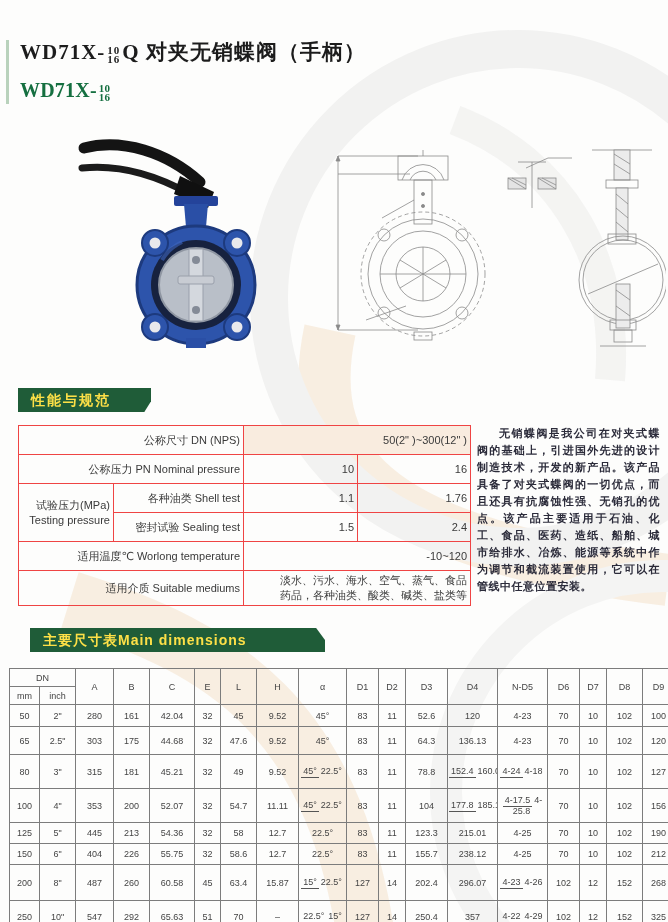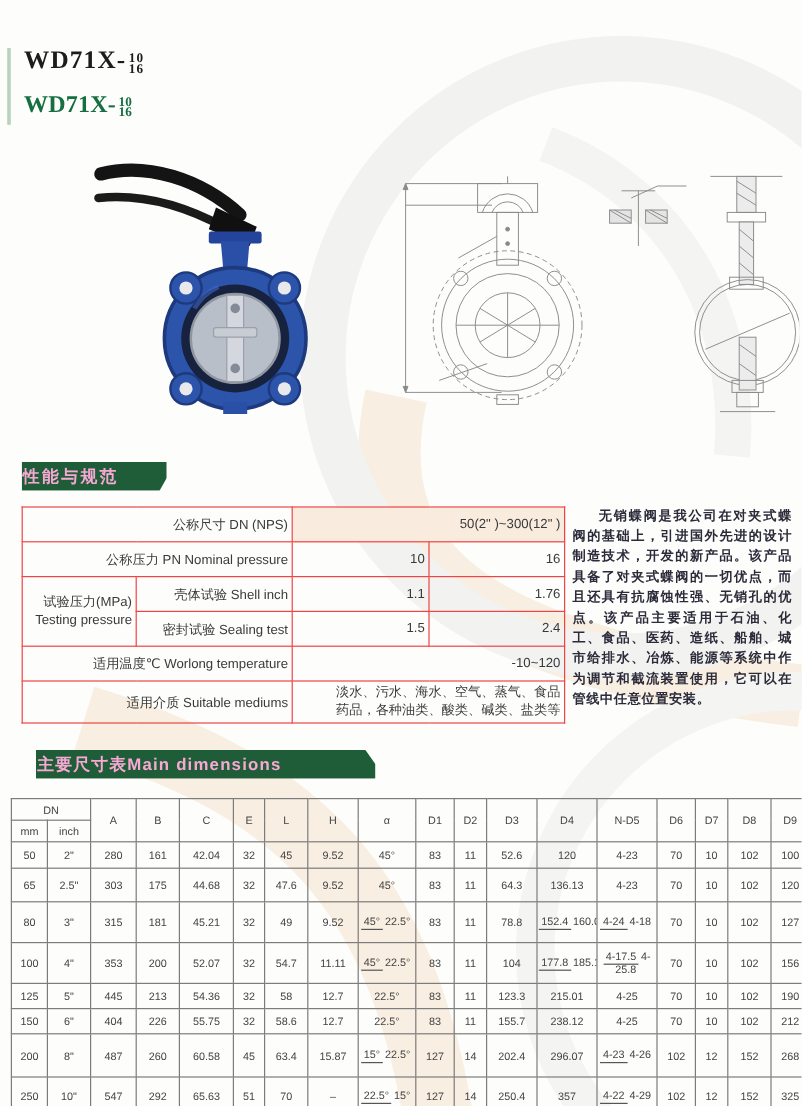--- a/index.html
+++ b/index.html
@@ -23,22 +23,22 @@
   .frac{display:inline-block;vertical-align:-4px;text-align:center;line-height:9px;font-size:11px;margin:0 2px;}
   .frac span{display:block;}
 
   
   .figures{position:relative;height:226px;margin-top:28px;}
   .photo{position:absolute;left:62px;top:0;}
   .drawings{position:absolute;left:322px;top:4px;}
 
   
   .banner{
-    background:#1f5c38;color:#f9a8d4;font-weight:bold;
-    height:24px;line-height:24px;padding-left:1px;letter-spacing:2px;
+    background:#1f5c38;color:#fde047;font-weight:bold;
+    height:24px;line-height:24px;padding-left:13px;letter-spacing:2px;
     font-size:14px;
   }
   .banner1{width:120px;margin:32px 0 0 18px;clip-path:polygon(0 0,100% 0,100% 55%,95% 100%,0 100%);}
   .banner2{width:282px;margin:22px 0 0 30px;letter-spacing:1px;clip-path:polygon(0 0,97% 0,100% 50%,100% 100%,0 100%);}
 
   
   .spec-wrap{display:flex;margin:13px 8px 0 18px;}
   table.spec{border-collapse:collapse;width:452px;table-layout:fixed;}
   table.spec td{border:1px solid #ef4444;text-align:right;font-size:11px;color:#3a3a3a;padding:2px 3px;height:24px;}
   table.spec .hdr-val{background:#f9ecdf;}
@@ -67,21 +67,21 @@
     <path d="M 70,600 C 230,650 330,720 365,930" stroke="#f6ead9" stroke-width="58" fill="none" opacity="0.8"></path>
     <path d="M 455,120 C 560,160 620,260 610,380" stroke="#efefee" stroke-width="30" fill="none" opacity="0.7"></path>
   </svg>
 </div>
 
 <div class="content">
   <div class="left-tick"></div>
 
   <div class="titles">
     <div class="title-cn">
-      <span>WD71X-</span><span class="frac"><span>10</span><span>16</span></span>
+      <span>WD71X-</span><span class="frac"><span>10</span><span>16</span></span><span>Q 对夹无销蝶阀（手柄）</span>
     </div>
     <div class="title-en">
       <span>WD71X-</span><span class="frac"><span>10</span><span>16</span></span>
     </div>
   </div>
 
   <div class="figures">
     <svg class="photo" width="252" height="222" viewBox="0 0 252 222">
 
       <path d="M22,18 C60,8 105,22 138,52" stroke="#141414" stroke-width="11" fill="none" stroke-linecap="round"></path>
@@ -209,21 +209,21 @@
       <tr>
         <td colspan="2">公称压力 PN Nominal pressure</td>
         <td>10</td>
         <td>16</td>
       </tr>
       <tr>
         <td rowspan="2" class="two-line">
           <span>试验压力(MPa)</span><br>
           <span>Testing pressure</span>
         </td>
-        <td>壳体试验  Shell inch</td>
+        <td>各种油类  Shell test</td>
         <td>1.1</td>
         <td>1.76</td>
       </tr>
       <tr>
         <td>密封试验  Sealing test</td>
         <td>1.5</td>
         <td>2.4</td>
       </tr>
       <tr>
         <td colspan="2">适用温度℃  Worlong temperature</td>

